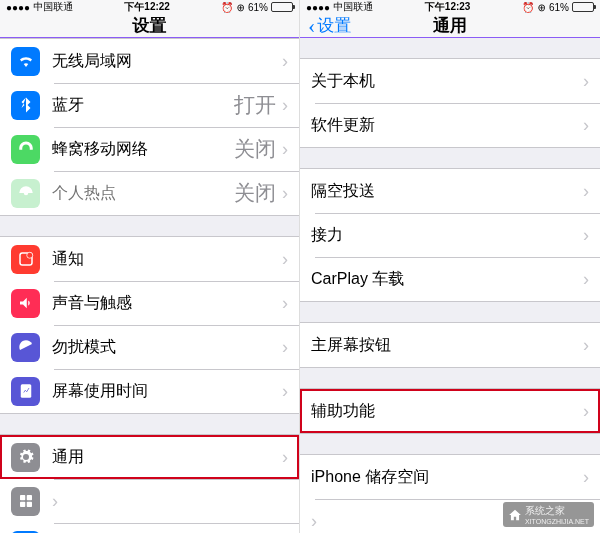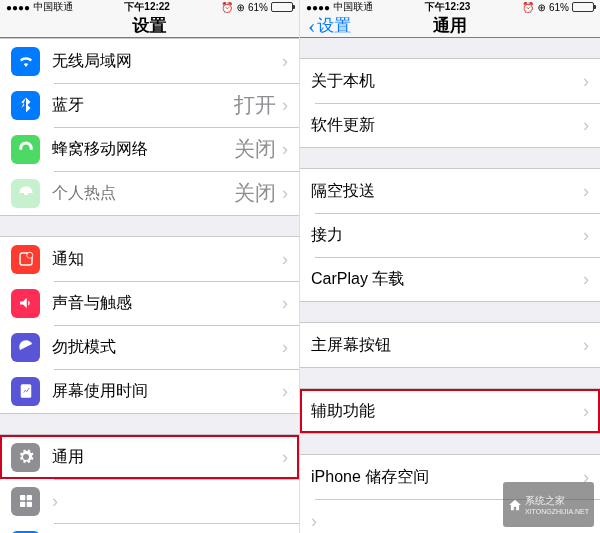--- a/index.html
+++ b/index.html
@@ -21,21 +21,21 @@
 .row { display: flex; align-items: center; min-height: 44px; padding: 0 11px; position: relative; }
 .row + .row::before { content: ''; position: absolute; left: 54px; right: 0; top: 0; height: 1px; background: #c8c7cc; }
 .row.noicon + .row.noicon::before { left: 15px; }
 .icon { width: 29px; height: 29px; border-radius: 6px; margin-right: 12px; display: flex; align-items: center; justify-content: center; flex-shrink: 0; }
 .icon svg { width: 18px; height: 18px; fill: #fff; }
 .label { flex: 1; font-size: 16px; color: #000; }
 .value { font-size: 21px; color: #8e8e93; margin-right: 6px; }
 .chevron { color: #c7c7cc; font-size: 18px; }
 .disabled .label { color: #737373; }
 .highlight { box-shadow: inset 0 0 0 2px #d0021b; }
-.watermark { position: absolute; right: 6px; bottom: 6px; font-size: 10px; color: rgba(255,255,255,0.85); background: rgba(80,80,80,0.6); padding: 12px 5px; border-radius: 3px; display: flex; align-items: center; gap: 3px; }
+.watermark { position: absolute; right: 6px; bottom: 6px; font-size: 10px; color: rgba(255,255,255,0.85); background: rgba(80,80,80,0.6); padding: 2px 5px; border-radius: 3px; display: flex; align-items: center; gap: 3px; }
 .watermark svg { width: 14px; height: 14px; fill: #fff; }
 </style>
 </head>
 <body>
 
 <div class="screen left">
   <div class="statusbar">
     <div class="sb-left">
         <span>●●●●</span>
         <span>中国联通</span>

